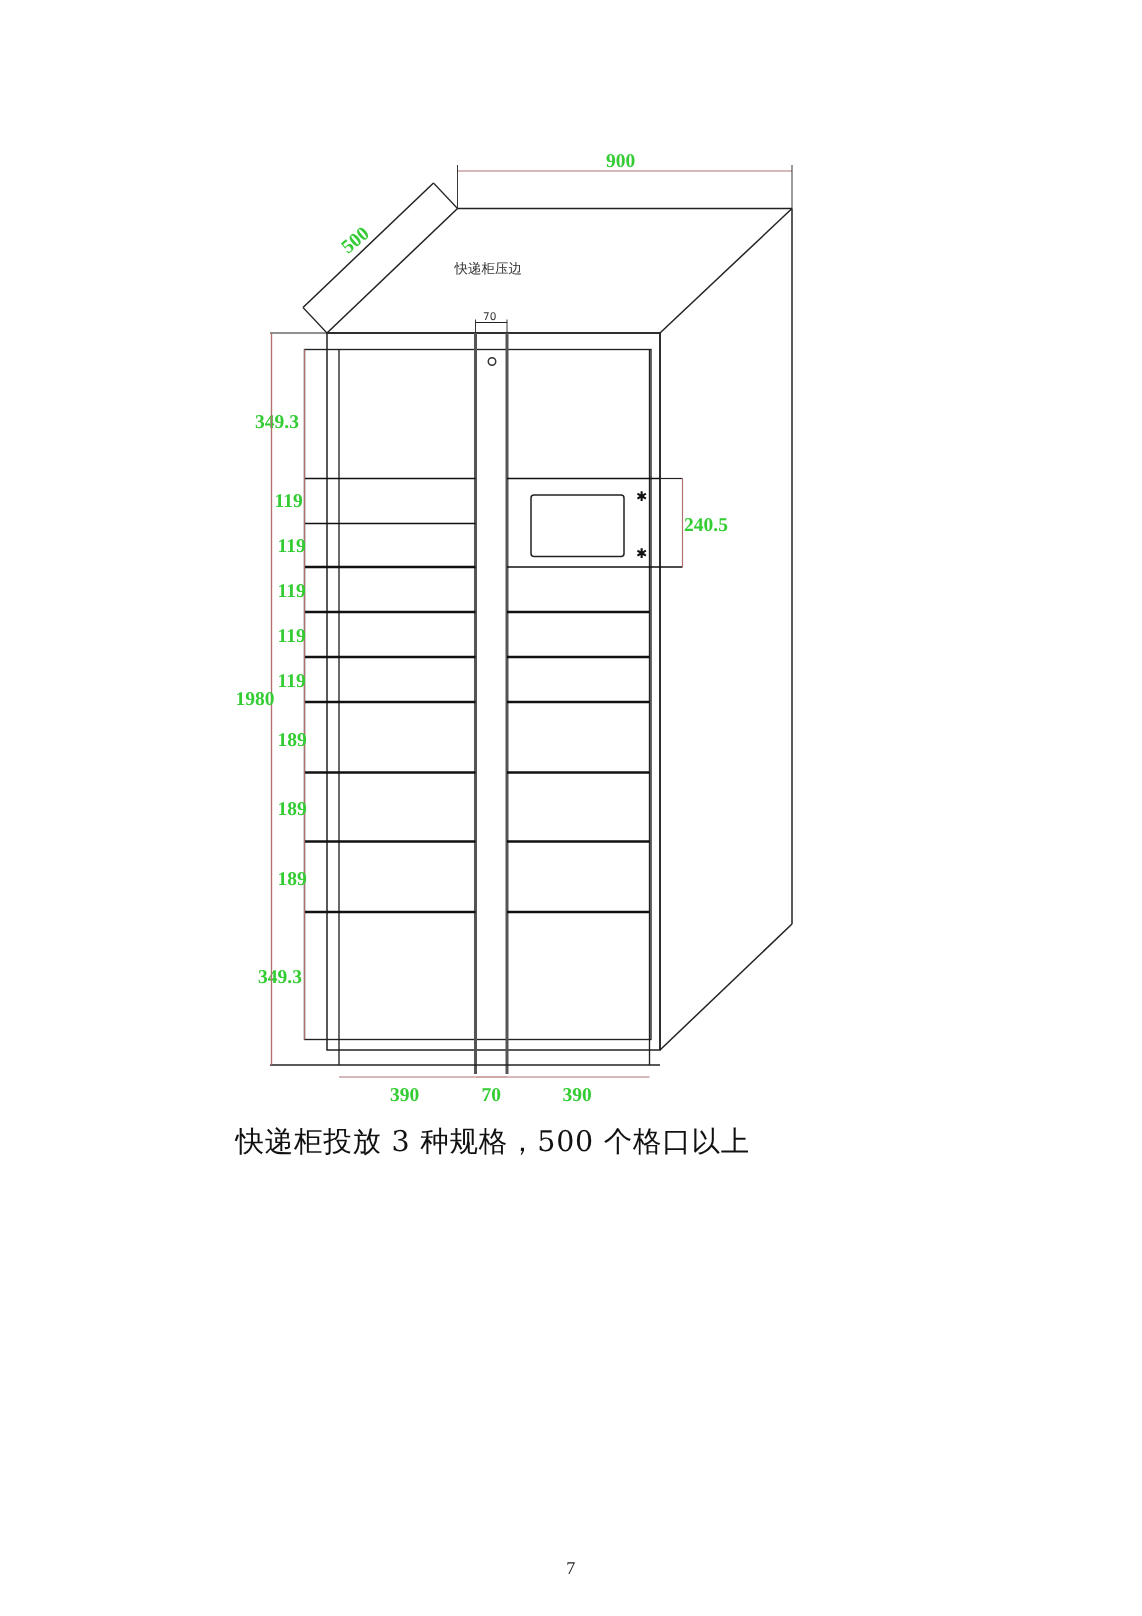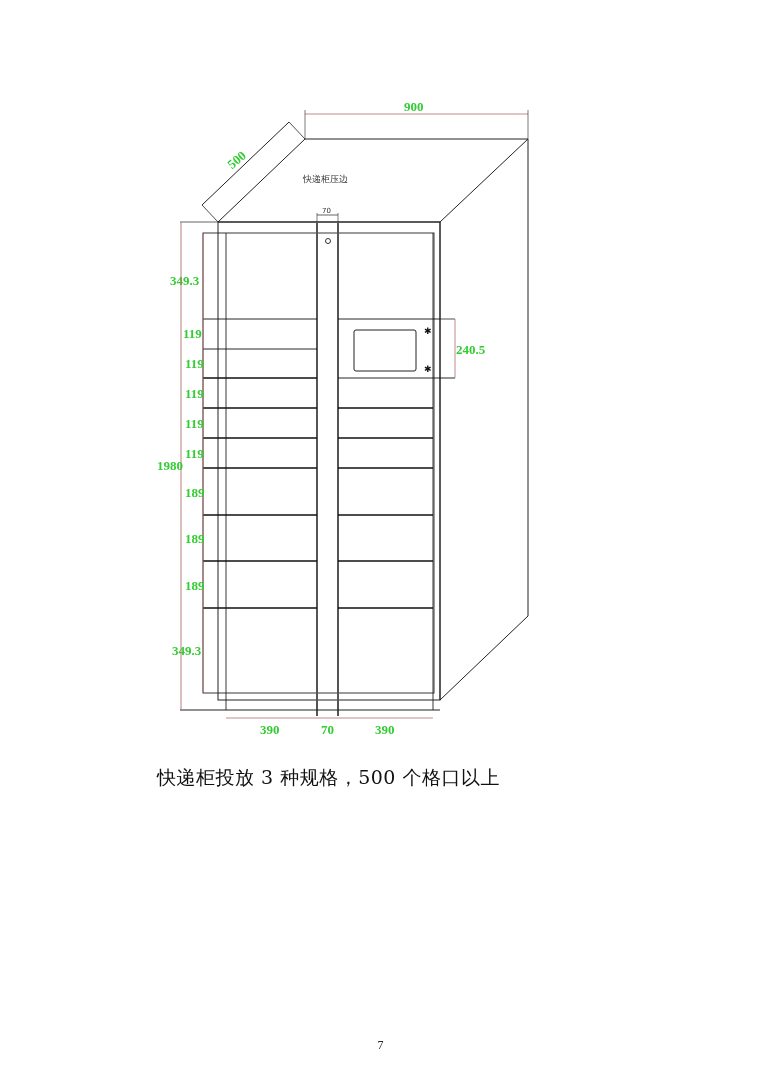--- a/index.html
+++ b/index.html
@@ -1,20 +1,20 @@
 <!DOCTYPE html>
 <html><head>
   <meta charset="utf-8">
   <style>
     html, body { margin: 0; padding: 0; background: #ffffff; }
     body { width: 761px; height: 1077px; position: relative; overflow: hidden;
            font-family: "Liberation Serif", "DejaVu Serif", serif; }
     .page { position: absolute; left: 0; top: 0; width: 761px; height: 1077px; background: #fff; }
     .drawing { position: absolute; left: 0; top: 0; width: 761px; height: 800px; }
-    .caption { position: absolute; left: 157px; top: 765px; font-size: 19px; color: #111;
+    .caption { position: absolute; left: 157px; top: 748px; font-size: 19px; color: #111;
                font-family: "DejaVu Serif", "Liberation Serif", serif; letter-spacing: 0.5px; white-space: nowrap; }
     .page-num { position: absolute; left: 0; width: 761px; top: 1038px; text-align: center;
                 font-size: 12px; color: #222; font-family: "Liberation Serif", serif; }
     svg text.dim { font-family: "Liberation Serif", "DejaVu Serif", serif; font-weight: bold; fill: #33cc33; font-size: 13px; }
     svg text.note { font-family: "DejaVu Sans", sans-serif; fill: #333; font-size: 9px; }
     svg text.small { font-family: "DejaVu Sans", sans-serif; fill: #333; font-size: 7px; }
   </style>
 </head>
 <body>
 

